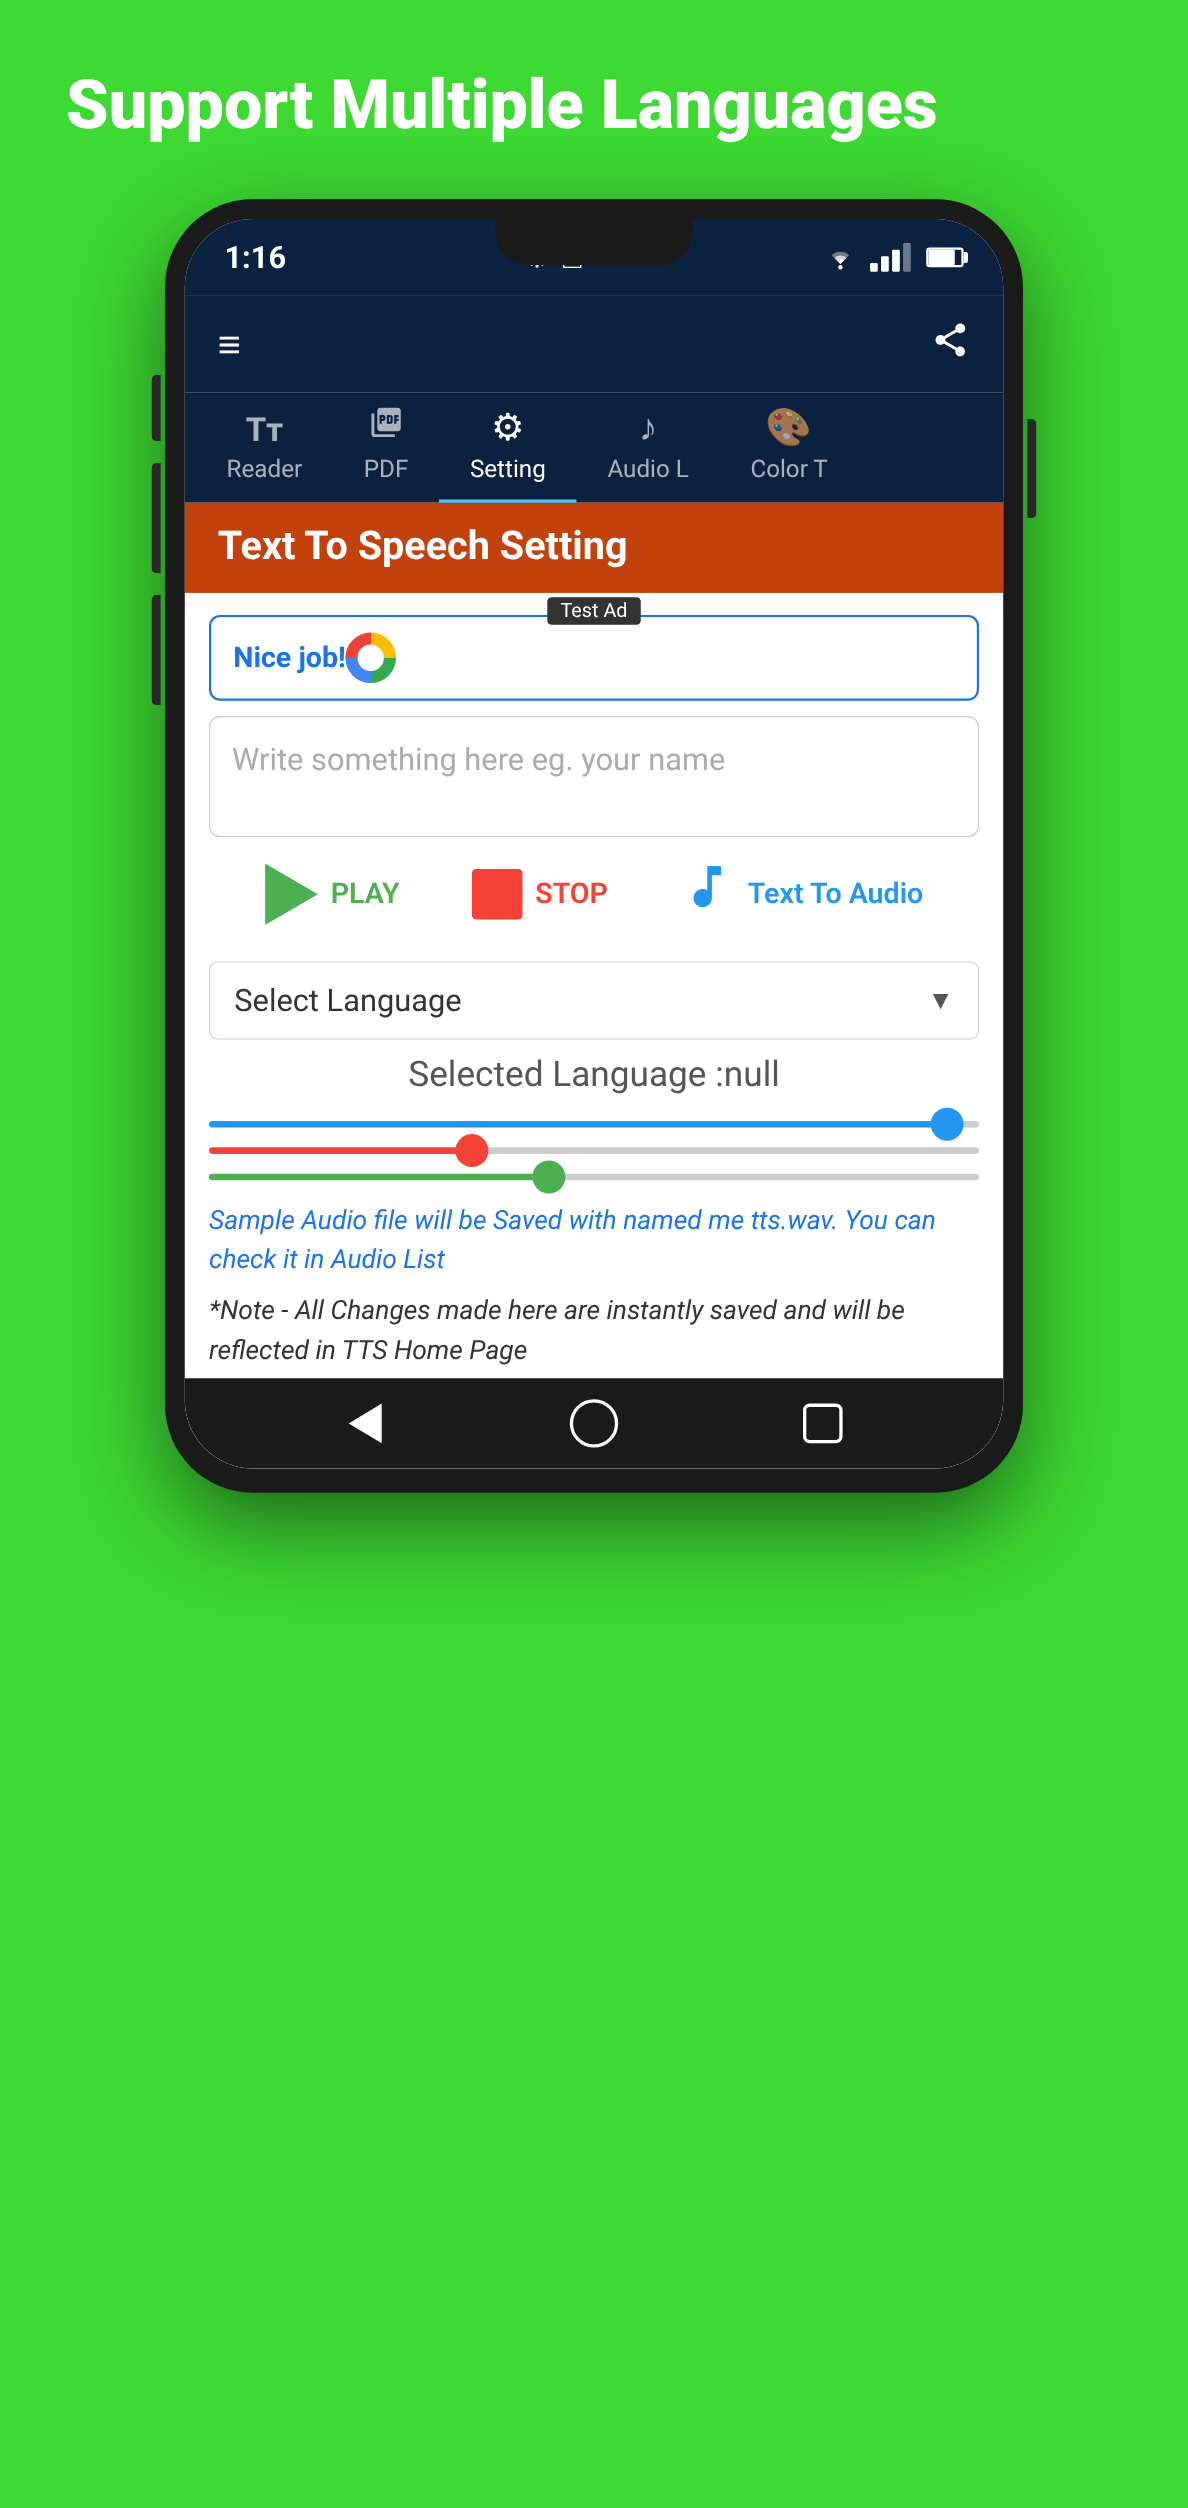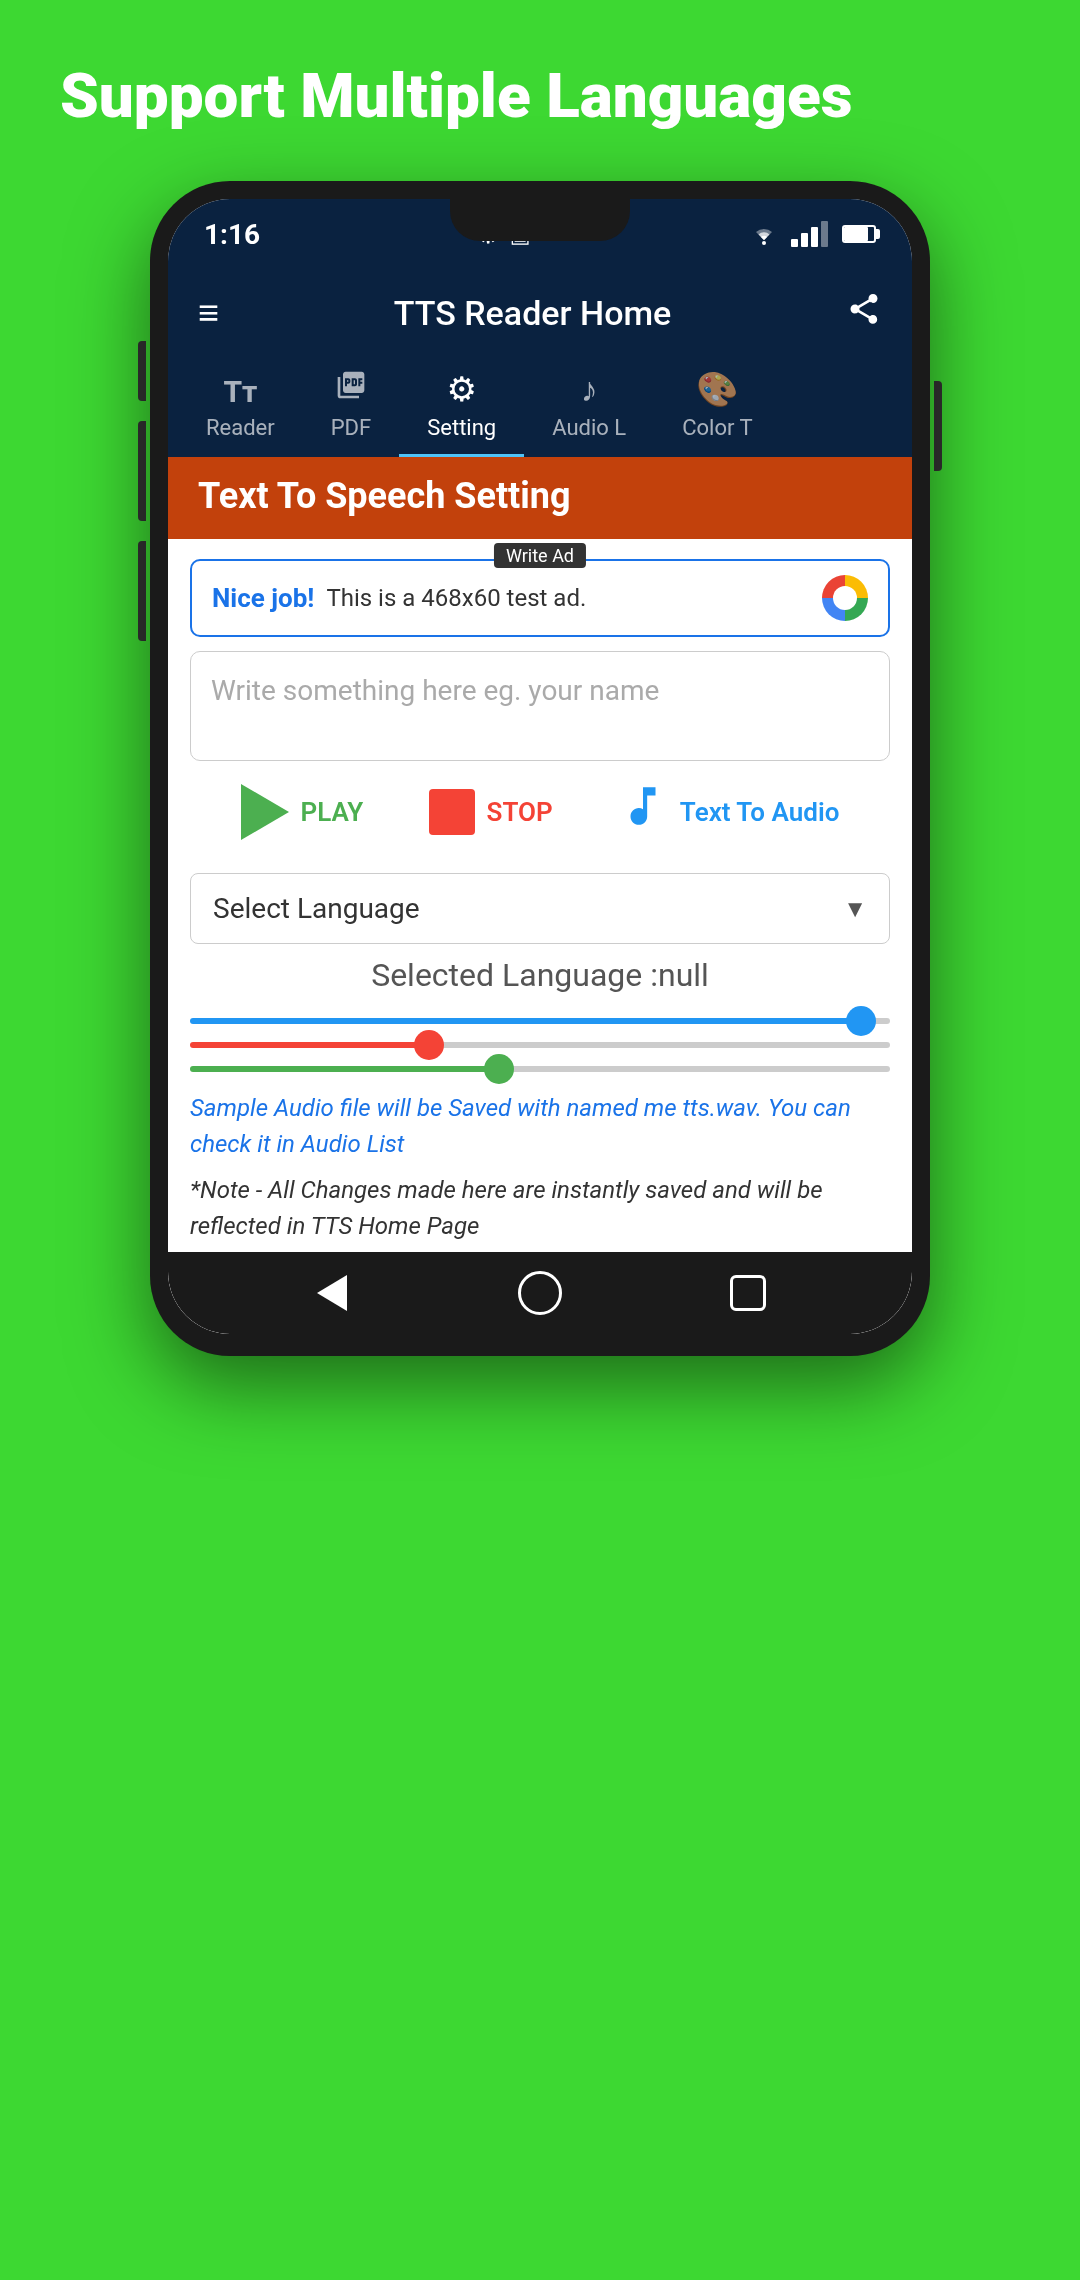--- a/index.html
+++ b/index.html
@@ -556,21 +556,20 @@
 
             <div class="battery-icon">
               <div class="battery-fill"></div>
               <div class="battery-tip"></div>
             </div>
           </div>
         </div>
 
         <div class="app-bar">
           <span class="hamburger-icon">≡</span>
-          <span class="app-bar-title">TTS Reader Home</span>
           <span class="share-icon">
             <svg width="36" height="36" viewBox="0 0 24 24" fill="white">
               <path d="M18 16c-.8 0-1.5.3-2 .8l-7.1-4.1c.1-.2.1-.5.1-.7s0-.5-.1-.7L16 7.2c.5.5 1.2.8 2 .8 1.7 0 3-1.3 3-3s-1.3-3-3-3-3 1.3-3 3c0 .2 0 .5.1.7L8 9.8C7.5 9.3 6.8 9 6 9c-1.7 0-3 1.3-3 3s1.3 3 3 3c.8 0 1.5-.3 2-.8l7.1 4.1c-.1.2-.1.4-.1.7 0 1.6 1.3 2.9 2.9 2.9s2.9-1.3 2.9-2.9S19.6 16 18 16z"></path>
             </svg>
           </span>
         </div>
 
         <div class="tabs-bar">
           <div class="tab-item">
             <span class="tab-icon" style="font-size:30px; font-weight:700;">Tт</span>
@@ -598,23 +597,22 @@
           </div>
         </div>
 
         <div class="content-header">
           <div class="content-title">Text To Speech Setting</div>
         </div>
 
         <div class="main-content">
 
           <div class="ad-banner">
-            <span class="ad-label">Write Ad</span>
+            <span class="ad-label">Test Ad</span>
             <span class="ad-nice-job">Nice job!</span>
-            <span class="ad-text">This is a 468x60 test ad.</span>
             <div class="ad-logo">
               <div class="ad-logo-inner"></div>
             </div>
           </div>
 
           <div class="text-input-area">
             <span class="text-input-placeholder">Write something here eg. your name</span>
           </div>
 
           <div class="playback-controls">

